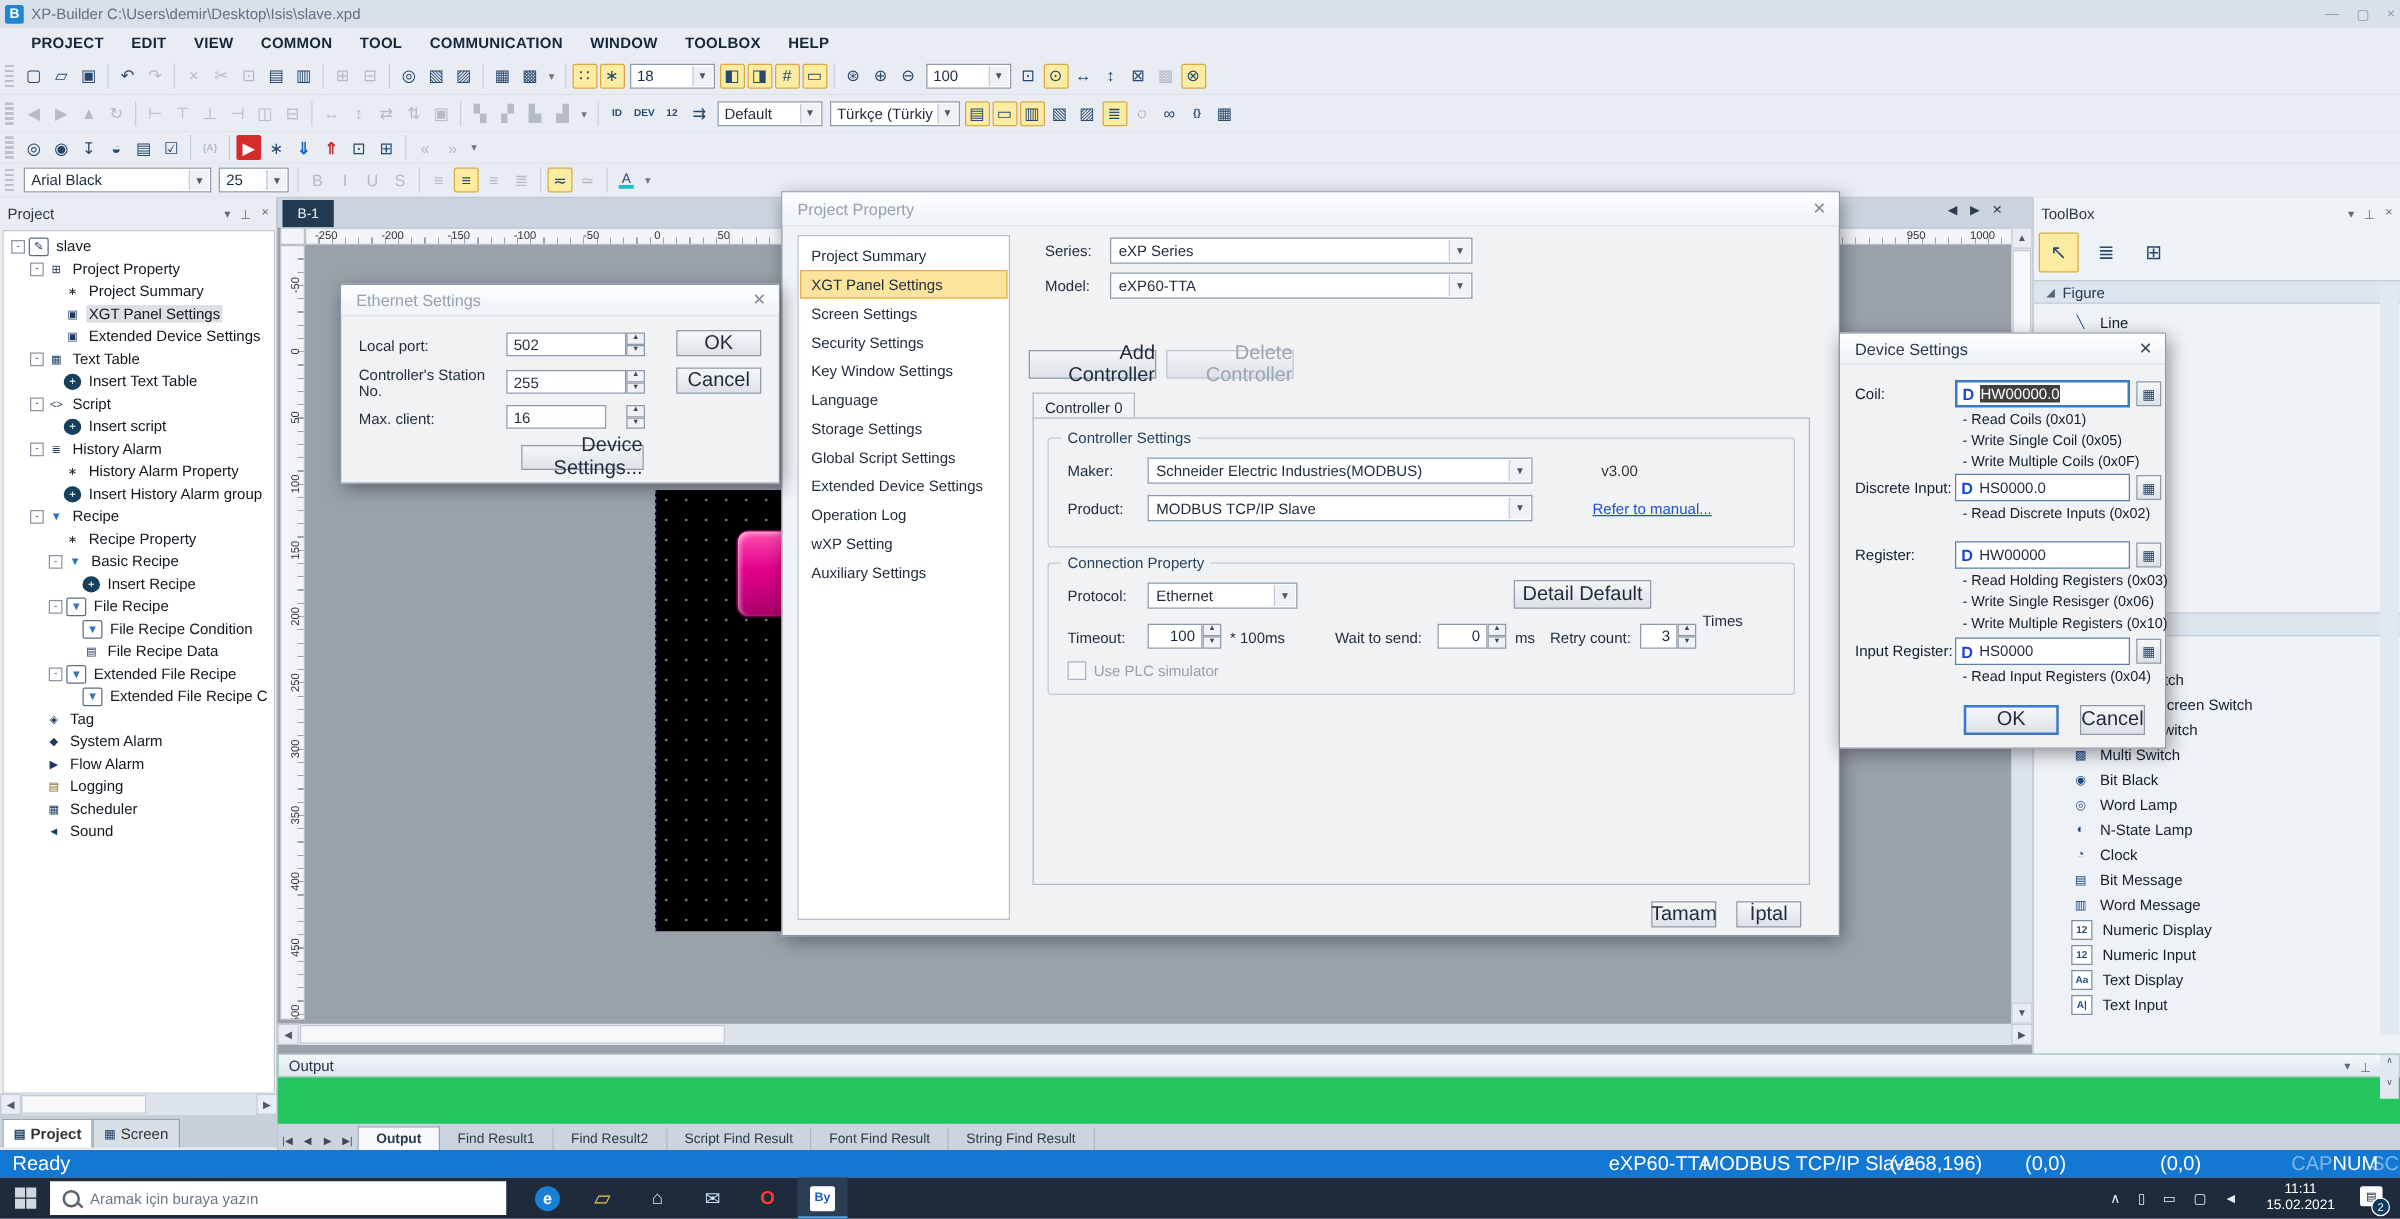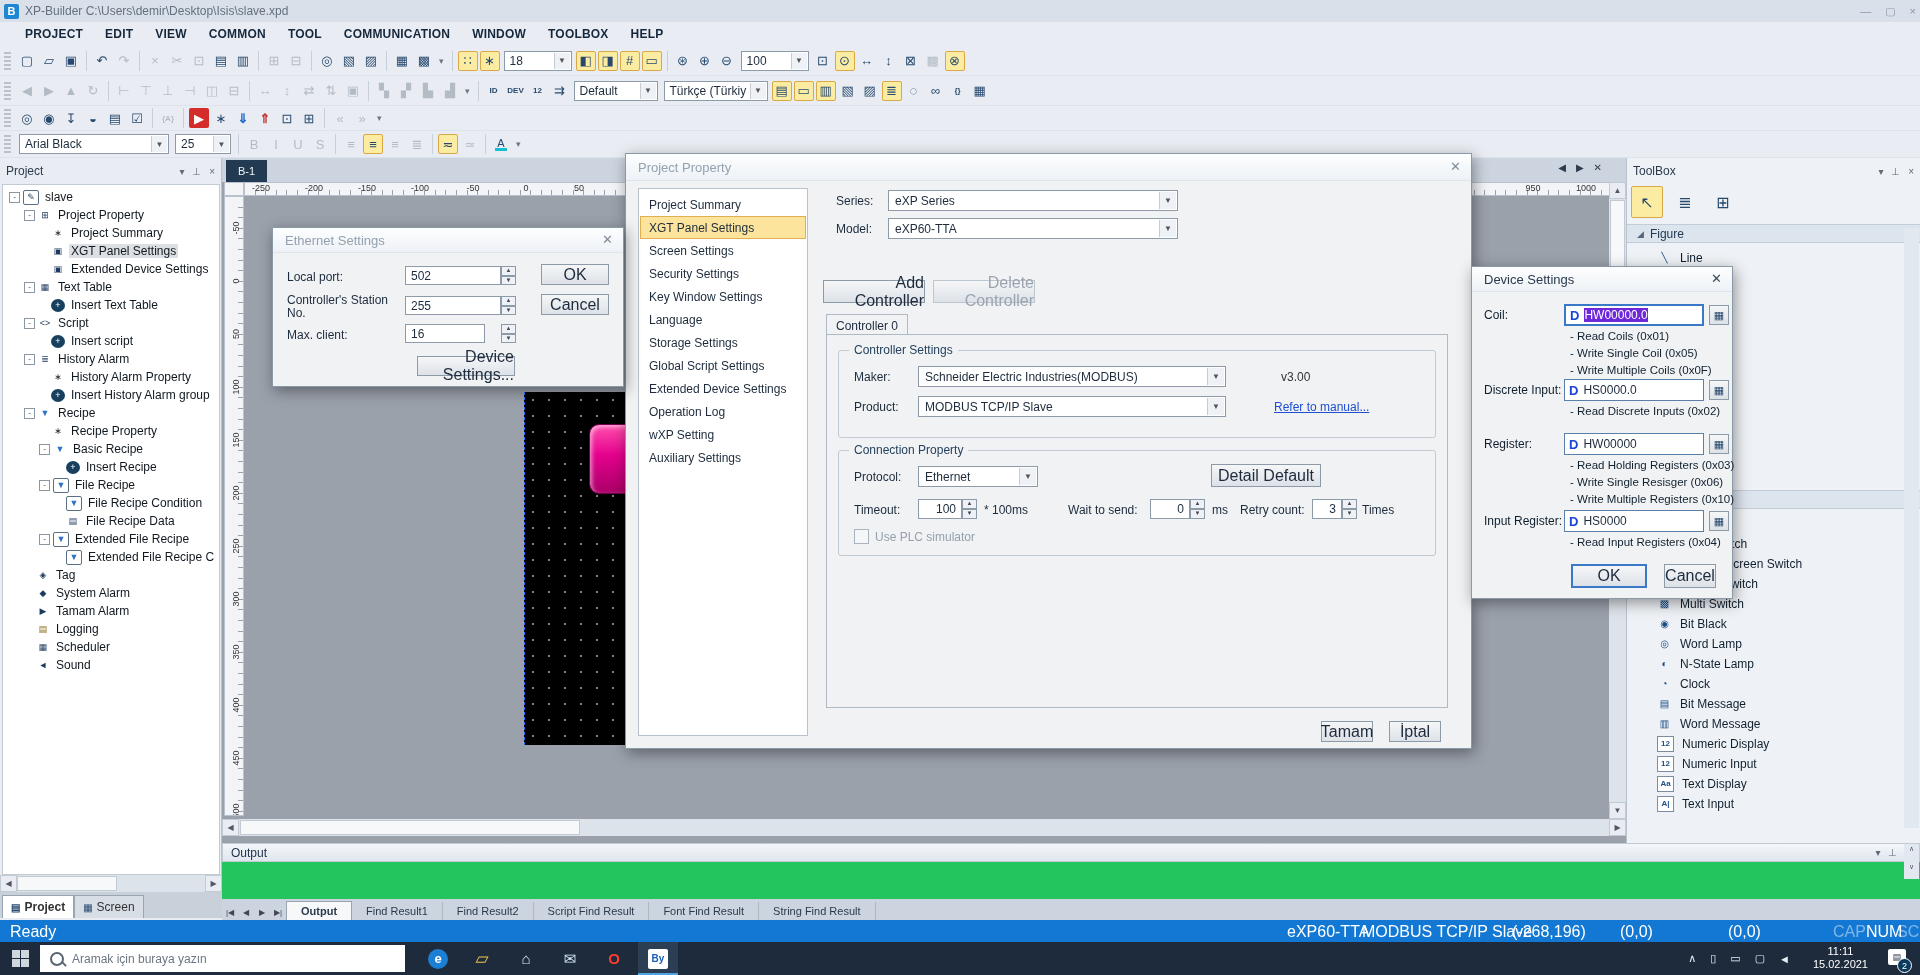--- a/index.html
+++ b/index.html
@@ -146,21 +146,21 @@
   #pp-tab0{position:absolute;left:200px;top:160px;width:80px;height:21px;background:#f0f2f4;border:1px solid #b0bac4;border-bottom:none;
            font-size:12px;display:flex;align-items:center;justify-content:center;color:#1d2b3c;}
   .pp-note{position:absolute;font-size:12px;color:#333;}
   a.link{position:absolute;font-size:12px;color:#1f4fd0;text-decoration:underline;}
   .checkbox{position:absolute;display:flex;align-items:center;gap:6px;font-size:12px;color:#96a1ad;}
   .checkbox .box{width:13px;height:13px;border:1px solid #aab4c0;background:#f4f6f8;}
   
   .dev-label{position:absolute;left:12px;font-size:12px;color:#10202e;white-space:nowrap;}
   .dev-input{position:absolute;left:92px;width:140px;height:22px;background:#fff;border:1px solid #5a7fa8;display:flex;align-items:center;gap:5px;padding:0 4px;box-sizing:border-box;font-size:12px;}
   .dev-input .dpre{color:#1a45d8;font-weight:bold;font-size:13px;}
-  .dev-input .dval.sel{background:#6d28d9;color:#fff;}
+  .dev-input .dval.sel{background:#404040;color:#fff;}
   .dev-keypad{position:absolute;left:237px;width:20px;height:20px;background:linear-gradient(#f5f6f7,#dde2e8);border:1px solid #8d9aa8;
               display:flex;align-items:center;justify-content:center;font-size:11px;color:#27496d;box-sizing:border-box;}
   .dev-note{position:absolute;left:98px;font-size:11.5px;color:#10202e;white-space:nowrap;}
 </style>
 </head>
 <body>
 
 <div id="root" data-name="xp-builder-window">
 
   <div id="titlebar" class="abs" data-name="title-bar">
@@ -460,21 +460,21 @@
           <span class="tlabel" data-name="tree-item-label">Tag</span>
         </div>
         <div class="trow" data-name="tree-item-system-alarm" style="padding-left: 21px;">
           <span class="texp none" data-name="tree-spacer"></span>
           <span class="timg" data-name="system-alarm-icon" style="color: rgb(29, 58, 95);">◆</span>
           <span class="tlabel" data-name="tree-item-label">System Alarm</span>
         </div>
         <div class="trow" data-name="tree-item-flow-alarm" style="padding-left: 21px;">
           <span class="texp none" data-name="tree-spacer"></span>
           <span class="timg" data-name="flow-alarm-icon" style="color: rgb(29, 58, 95);">▶</span>
-          <span class="tlabel" data-name="tree-item-label">Tamam Alarm</span>
+          <span class="tlabel" data-name="tree-item-label">Flow Alarm</span>
         </div>
         <div class="trow" data-name="tree-item-logging" style="padding-left: 21px;">
           <span class="texp none" data-name="tree-spacer"></span>
           <span class="timg" data-name="logging-icon" style="color: rgb(138, 109, 31);">▤</span>
           <span class="tlabel" data-name="tree-item-label">Logging</span>
         </div>
         <div class="trow" data-name="tree-item-scheduler" style="padding-left: 21px;">
           <span class="texp none" data-name="tree-spacer"></span>
           <span class="timg" data-name="scheduler-icon" style="color: rgb(29, 58, 95);">▦</span>
           <span class="tlabel" data-name="tree-item-label">Scheduler</span>
@@ -799,21 +799,21 @@
         <span>▲</span>
         <span>▼</span>
       </div>
     <span class="dlabel" style="left:586px;top:349px;" data-name="wait-unit">ms</span>
     <span class="dlabel" style="left:614px;top:349px;" data-name="retry-label">Retry count:</span>
     <div class="tinput" style="left:686px;top:345px;width:30px;height:20px;justify-content:flex-end;" data-name="retry-input">3</div>
     <div class="spin" style="left:716px;top:345px;height:20px;" data-name="retry-spinner">
         <span>▲</span>
         <span>▼</span>
       </div>
-    <span class="dlabel" style="left:736px;top:349px;" data-name="retry-unit">Times</span>
+    <span class="dlabel" style="left:736px;top:336px;" data-name="retry-unit">Times</span>
 
     <div class="checkbox" style="left:228px;top:375px;" data-name="use-plc-simulator-checkbox">
       <span class="box" data-name="checkbox-icon"></span>
       <span>Use PLC simulator</span>
     </div>
 
     <div class="btn" style="left:695px;top:567px;width:52px;height:21px;" data-name="ok-button">Tamam</div>
     <div class="btn" style="left:763px;top:567px;width:52px;height:21px;" data-name="cancel-button">İptal</div>
   </div>
 

